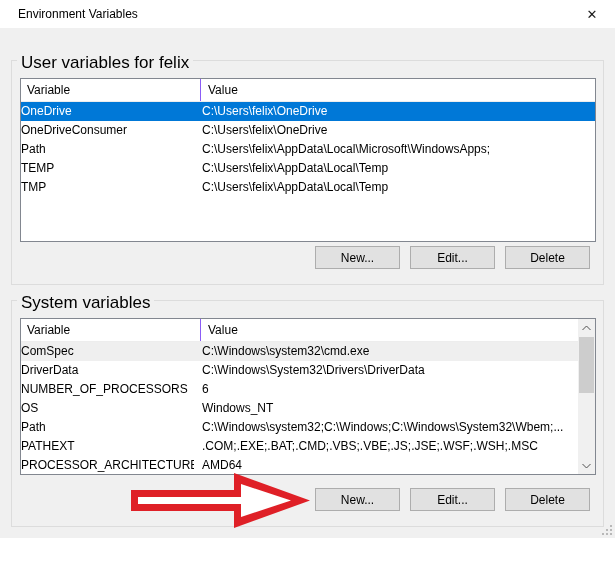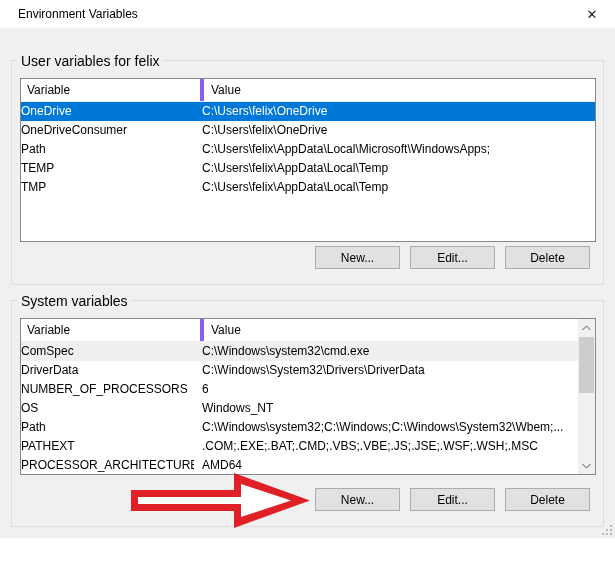--- a/index.html
+++ b/index.html
@@ -7,27 +7,27 @@
     position:relative;width:615px;height:538px;background:#f0f0f0;
     font-family:"Liberation Sans",sans-serif;font-size:12px;color:#000;
     overflow:hidden;
   }
   
   .titlebar{position:absolute;left:0;top:0;width:615px;height:28px;background:#ffffff;}
   .title{position:absolute;left:18px;top:0;height:28px;line-height:28px;font-size:12px;color:#000;}
   .closebtn{position:absolute;right:0;top:0;width:46px;height:28px;display:flex;align-items:center;justify-content:center;color:#1a1a1a;font-size:13px;}
   
   .groupbox{position:absolute;border:1px solid #dcdcdc;background:#f0f0f0;}
-  .gb-label{position:absolute;top:-8px;left:5px;background:#f0f0f0;padding:0 4px;font-size:14px;color:#000;white-space:nowrap;}
+  .gb-label{position:absolute;top:-8px;left:5px;background:#f0f0f0;padding:0 4px;font-size:17px;color:#000;white-space:nowrap;}
   
   .lv{position:absolute;background:#ffffff;border:1px solid #828790;overflow:hidden;}
   .lv-header{display:flex;height:22px;border-bottom:1px solid #ededed;background:#ffffff;}
   .lv-hcell{line-height:22px;white-space:nowrap;overflow:hidden;}
   .lv-hcell.c1{width:173px;padding-left:6px;}
-  .lv-hcell.c2{flex:1;padding-left:7px;border-left:4px solid #8b5cf6;}
+  .lv-hcell.c2{flex:1;padding-left:7px;border-left:1px solid #8b5cf6;}
   .lv-row{display:flex;height:19px;background:#ffffff;}
   .lv-cell{line-height:19px;white-space:nowrap;overflow:hidden;}
   .lv-cell.c1{width:173px;flex:0 0 auto;}
   .lv-cell.c2{flex:1;padding-left:8px;}
   .lv-row.sel{background:#0078d7;color:#ffffff;}
   .lv-row.sel2{background:#efefef;}
   .lv-body2{margin-right:17px;}
   
   .sbar{position:absolute;top:0;right:0;width:17px;height:100%;background:#f0f0f0;}
   .sbtn{position:absolute;left:0;width:17px;height:17px;display:flex;align-items:center;justify-content:center;}

